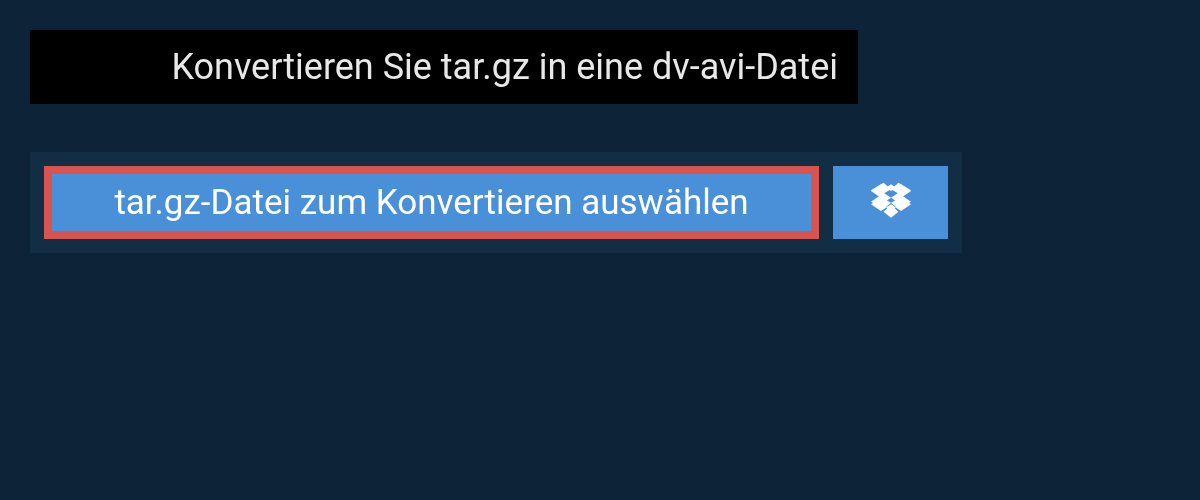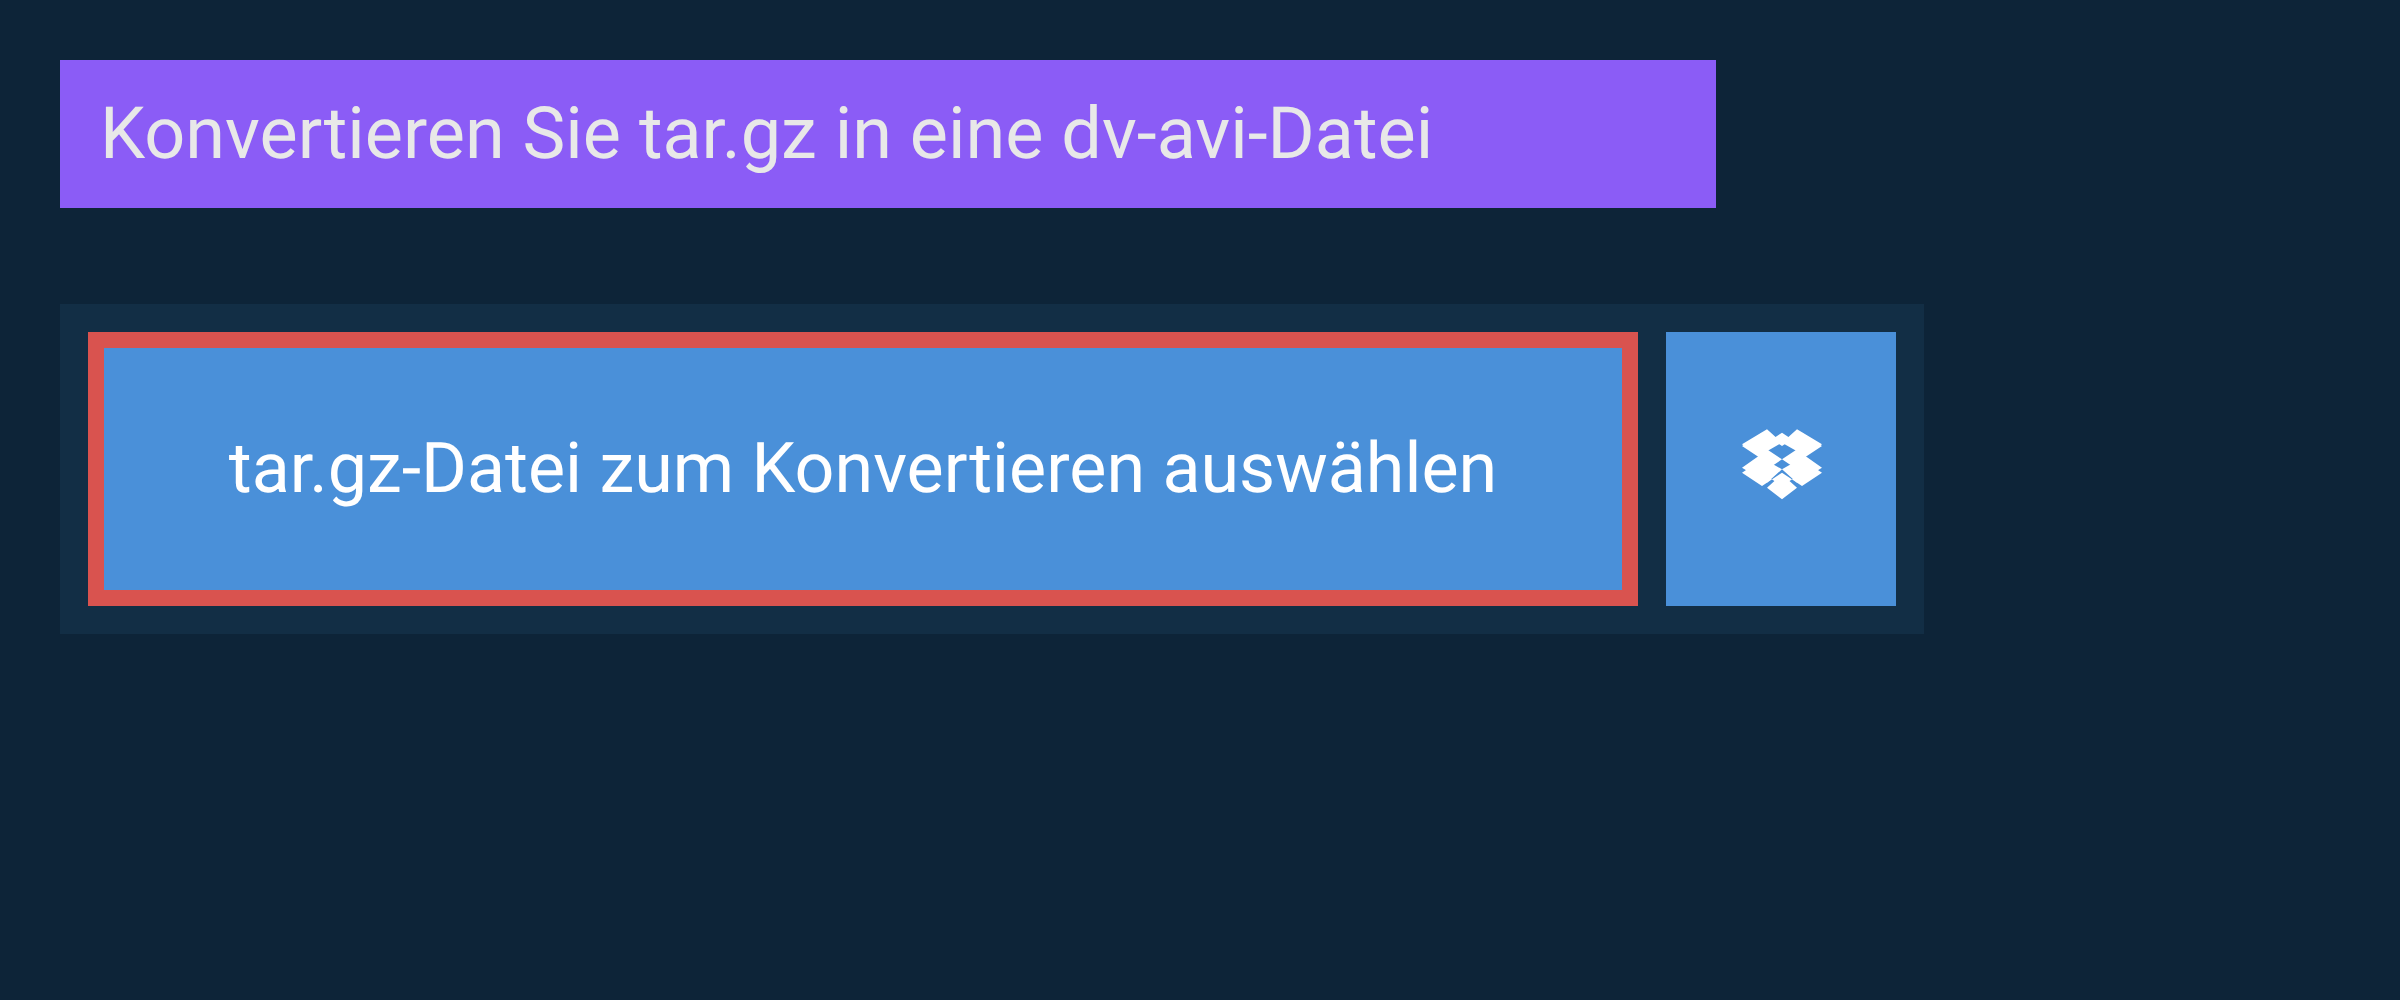--- a/index.html
+++ b/index.html
@@ -11,42 +11,43 @@
       width: 1200px;
       height: 500px;
       background-color: #0d2438;
       font-family: -apple-system, BlinkMacSystemFont, "Segoe UI", Roboto, Helvetica, Arial, sans-serif;
       overflow: hidden;
     }
     .container {
       padding: 30px;
     }
     .header-bar {
-      background-color: #8b5cf6;
+      background-color: #000000;
       padding: 16px 20px;
       width: 828px;
+      text-align: right;
     }
     .page-title {
       color: #e8e8e8;
       font-size: 36px;
       font-weight: 400;
     }
     .upload-panel {
       background-color: #122e45;
       margin-top: 48px;
       padding: 14px;
       display: flex;
       gap: 14px;
       width: 932px;
     }
     .select-file-button {
       background-color: #4a90d9;
       border: 8px solid #d9534f;
       flex: 1;
-      padding: 40px 40px;
+      padding: 8px 40px;
       display: flex;
       align-items: center;
       justify-content: center;
       cursor: pointer;
     }
     .select-file-label {
       color: #ffffff;
       font-size: 35px;
       font-weight: 400;
     }

